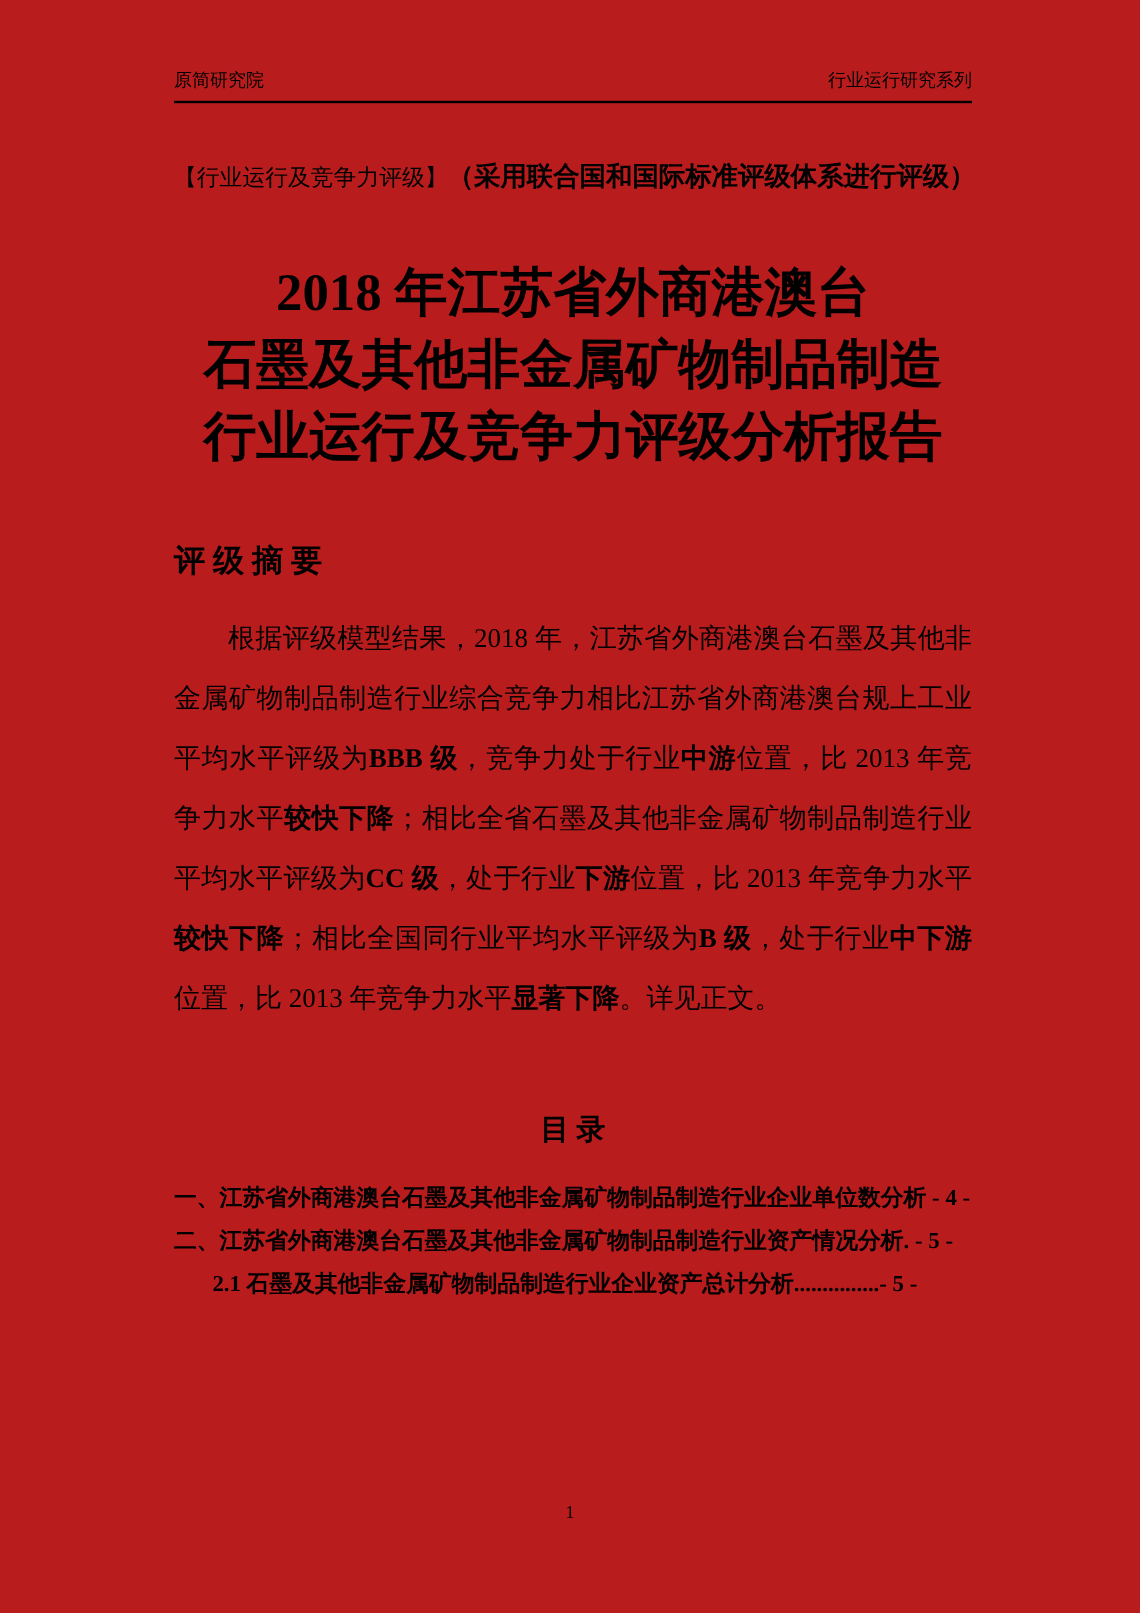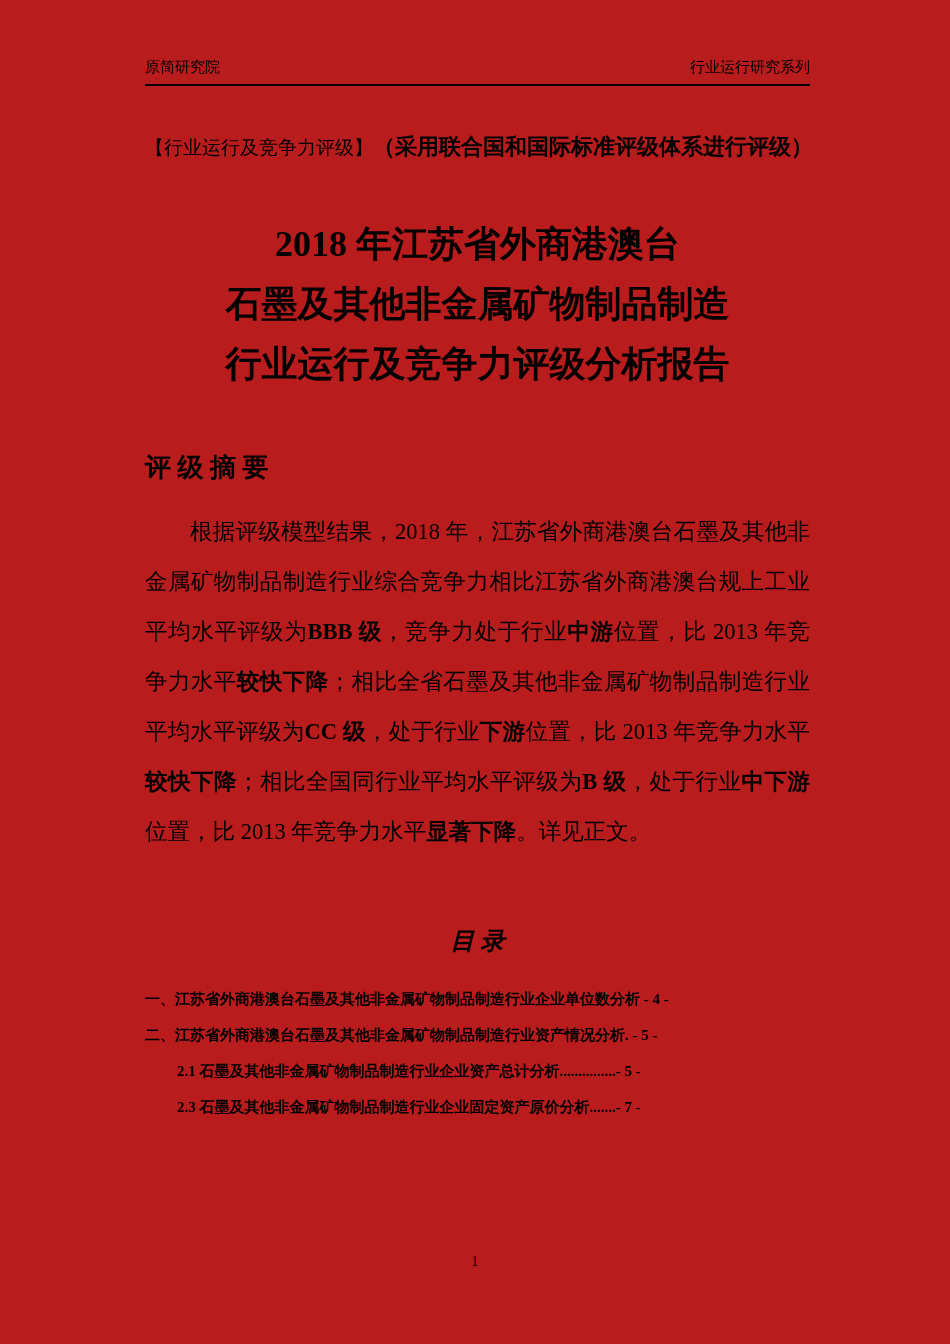--- a/index.html
+++ b/index.html
@@ -31,21 +31,21 @@
     font-size: 17px;
     white-space: nowrap;
   }
   .subtitle .tag { font-size: 19px; font-weight: normal; }
   .subtitle .note { font-size: 22px; font-weight: bold; }
 
   .title-block {
     margin-top: 52px;
     text-align: center;
     font-weight: bold;
-    font-size: 36px;
+    font-size: 44px;
   }
   .title-line { display: block; line-height: 60px; }
 
   .summary-heading {
     margin-top: 56px;
     text-align: left;
     font-size: 26px;
     font-weight: bold;
   }
 
@@ -56,26 +56,25 @@
     text-align: justify;
     text-indent: 2em;
   }
   .b { font-weight: bold; }
 
   .toc-heading {
     margin-top: 68px;
     text-align: center;
     font-size: 24px;
     font-weight: bold;
-    font-style: italic;
   }
 
   .toc {
     margin-top: 24px;
-    font-size: 15px;
+    font-size: 19px;
     font-weight: bold;
     line-height: 36px;
   }
   .toc-item { }
   .toc-item.level-2 { padding-left: 32px; }
 
   .page-number {
     position: absolute;
     bottom: 74px;
     left: 0;
@@ -106,19 +105,18 @@
     <h2 class="summary-heading">评 级 摘 要</h2>
 
     <p class="summary-body"><span>根据评级模型结果，2018 年，江苏省外商港澳台石墨及其他非金属矿物制品制造行业综合竞争力相比江苏省外商港澳台规上工业平均水平评级为</span><span class="b">BBB 级</span><span>，竞争力处于行业</span><span class="b">中游</span><span>位置，比 2013 年竞争力水平</span><span class="b">较快下降</span><span>；相比全省石墨及其他非金属矿物制品制造行业平均水平评级为</span><span class="b">CC 级</span><span>，处于行业</span><span class="b">下游</span><span>位置，比 2013 年竞争力水平</span><span class="b">较快下降</span><span>；相比全国同行业平均水平评级为</span><span class="b">B 级</span><span>，处于行业</span><span class="b">中下游</span><span>位置，比 2013 年竞争力水平</span><span class="b">显著下降</span><span>。详见正文。</span></p>
 
     <h2 class="toc-heading">目  录</h2>
 
     <div class="toc">
       <div class="toc-item level-1">一、江苏省外商港澳台石墨及其他非金属矿物制品制造行业企业单位数分析 - 4 -</div>
       <div class="toc-item level-1">二、江苏省外商港澳台石墨及其他非金属矿物制品制造行业资产情况分析. - 5 -</div>
       <div class="toc-item level-2">2.1 石墨及其他非金属矿物制品制造行业企业资产总计分析...............- 5 -</div>
-      <div class="toc-item level-2">2.3 石墨及其他非金属矿物制品制造行业企业固定资产原价分析.......- 7 -</div>
     </div>
 
   </div>
 
   <div class="page-number">1</div>
 </div>
 
 </body></html>

